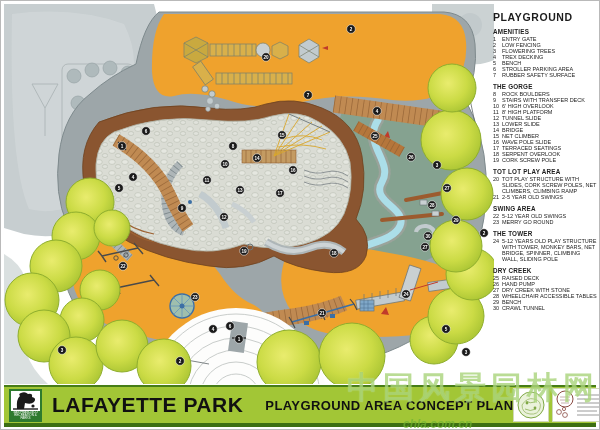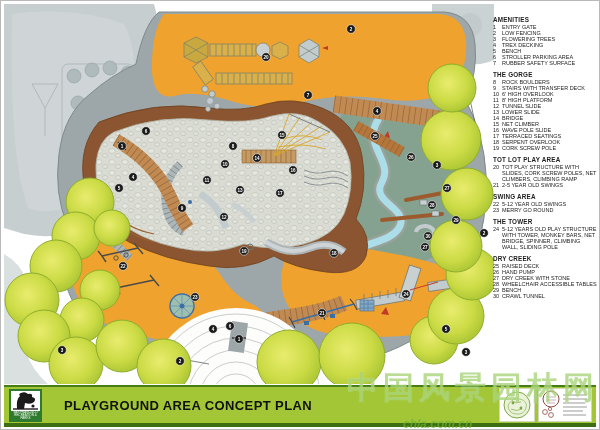--- a/index.html
+++ b/index.html
@@ -389,20 +389,21 @@
           <text x="226" y="323.6" text-anchor="middle" font-size="4.6" font-weight="bold" fill="#ffffff" font-family="Liberation Sans, sans-serif">6</text>
         </g>
         <g>
           <circle cx="209" cy="325" r="4.3" fill="#1a1a1a" stroke="#ffffff" stroke-width="0.5"></circle>
           <text x="209" y="326.6" text-anchor="middle" font-size="4.6" font-weight="bold" fill="#ffffff" font-family="Liberation Sans, sans-serif">4</text>
         </g>
       </g>
   </svg>
 
   <div class="legend">
+    <div class="legend-title">PLAYGROUND</div>
     <div>
         <div class="legend-section-title">AMENITIES</div>
         <div class="legend-row">
           <span class="num">1</span>
           <span class="txt">ENTRY GATE</span>
         </div>
         <div class="legend-row">
           <span class="num">2</span>
           <span class="txt">LOW FENCING</span>
         </div>
@@ -539,20 +540,21 @@
           <path d="M6,18 Q5,8 9,5 Q7,3 10,2 Q14,0 17,3 Q22,2 21,6 Q26,7 23,11 Q20,14 14,12 L13,18 Z" fill="#1b1b1b"></path>
           <path d="M2,18 h25" stroke="#1b1b1b" stroke-width="1.4"></path>
           <circle cx="22" cy="15" r="1.6" fill="#1b1b1b"></circle>
         </svg>
       </div>
       <div class="band">
         <div>SAN FRANCISCO</div>
         <div>RECREATION &amp; PARKS</div>
       </div>
     </div>
+    <div class="park-name">LAFAYETTE PARK</div>
     <div class="plan-title">PLAYGROUND AREA CONCEPT PLAN</div>
     <div class="footer-logos">
       <div class="logo-box site">
         <svg width="34" height="32" viewBox="0 0 34 32">
           <circle cx="17" cy="16" r="13" fill="#EAF2DA" stroke="#7FA845" stroke-width="1"></circle>
           <path d="M8,16 q5,-8 12,-6 q8,2 6,9 q-2,7 -10,6 q-8,-1 -8,-9 Z" fill="none" stroke="#9AB868" stroke-width="0.8"></path>
           <path d="M12,12 q4,3 9,1 M11,20 q5,3 11,0" fill="none" stroke="#7FA845" stroke-width="0.7"></path>
           <circle cx="13" cy="14" r="1.4" fill="#7FA845"></circle>
             <circle cx="21" cy="19" r="1.4" fill="#7FA845"></circle>
         </svg>

